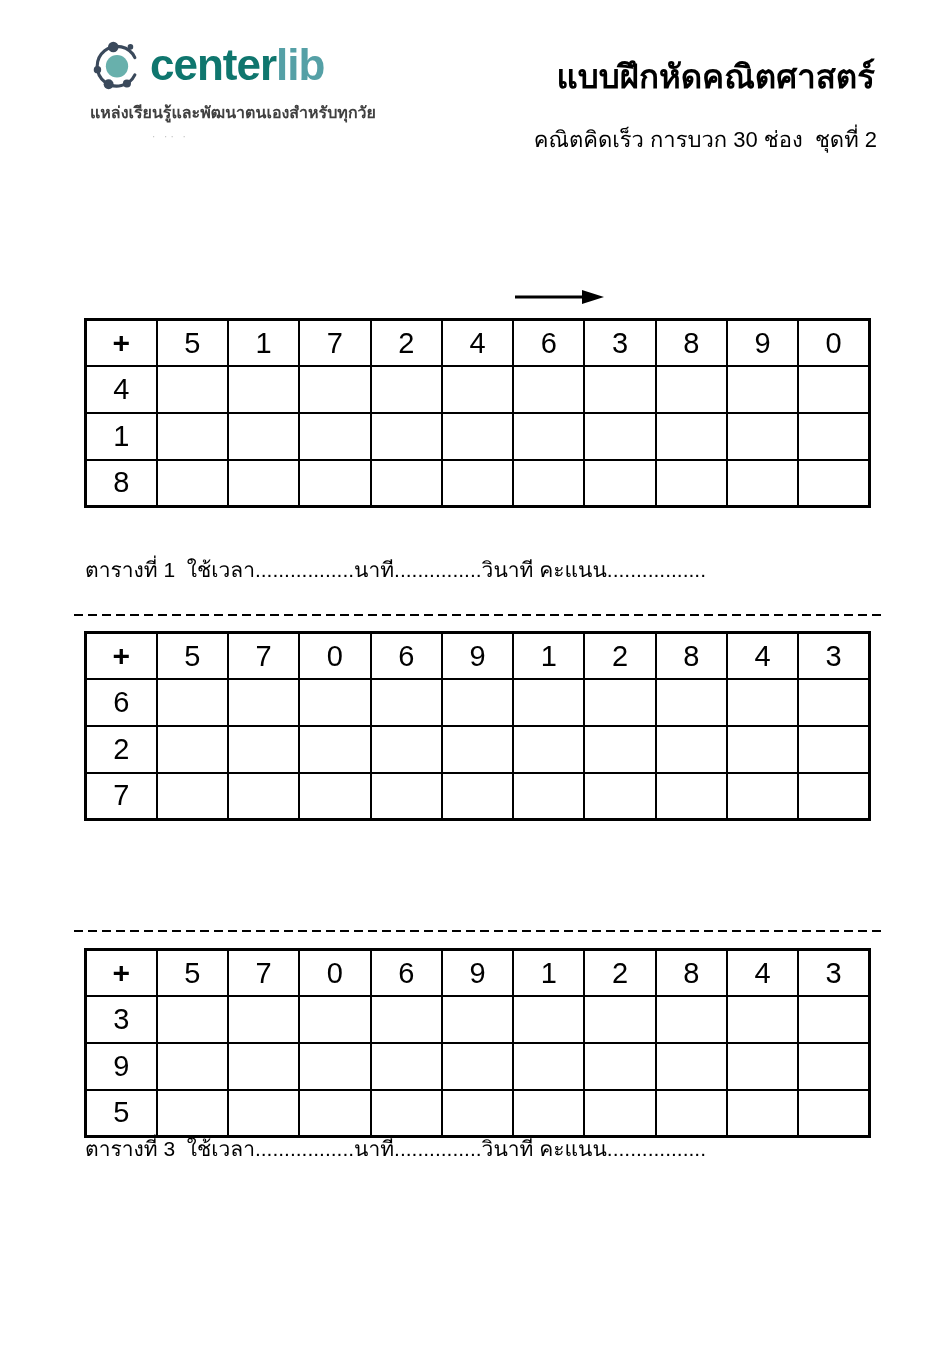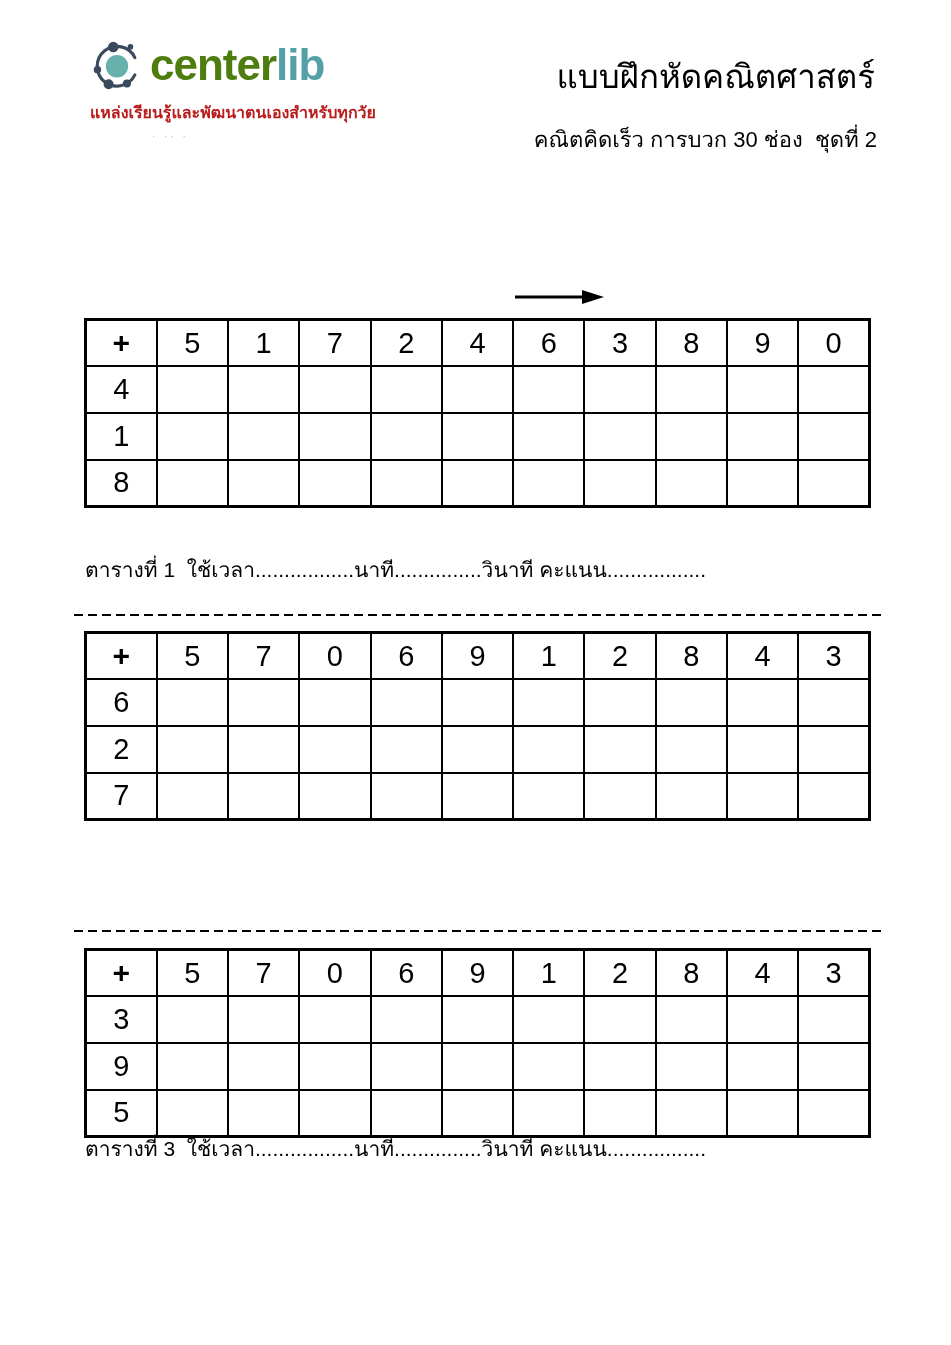--- a/index.html
+++ b/index.html
@@ -2,27 +2,27 @@
 <html><head>
 <meta charset="utf-8">
 <style>
   html,body{margin:0;padding:0;background:#ffffff;}
   .page{position:relative;width:951px;height:1345px;background:#ffffff;overflow:hidden;
         font-family:"Liberation Sans","DejaVu Sans",sans-serif;color:#000;}
 
   
   .logo-icon{position:absolute;left:86px;top:33px;}
   .logo-text{position:absolute;left:150px;top:40px;font-size:44px;font-weight:bold;letter-spacing:-1px;}
-  .logo-text .primary{color:#4d7c0f;}
+  .logo-text .primary{color:#0f766e;}
   .logo-text .secondary{color:#55a0a6;text-align:right;}
-  .logo-tagline{position:absolute;left:90px;top:100px;font-size:16px;font-weight:600;color:#b91c1c;}
+  .logo-tagline{position:absolute;left:90px;top:100px;font-size:16px;font-weight:600;color:#404040;}
   .artifact{position:absolute;left:152px;top:131px;font-size:10px;color:#bdbdbd;letter-spacing:3px;}
 
   
-  .title{position:absolute;top:50px;right:76px;font-size:33px;font-weight:normal;white-space:pre;}
+  .title{position:absolute;top:50px;right:76px;font-size:33px;font-weight:bold;white-space:pre;}
   .subtitle{position:absolute;top:122px;right:74px;font-size:22px;white-space:pre;text-align:right;}
 
   
   .name-line{position:absolute;left:86px;top:219px;font-size:25px;white-space:pre;}
   .instruction{position:absolute;left:86px;top:269px;font-size:25px;white-space:pre;}
   .arrow{position:absolute;left:514px;top:289px;}
 
   
   .grid{position:absolute;left:84px;width:787px;height:190px;border-collapse:collapse;
         table-layout:fixed;background:#fff;border:3px solid #000;}

